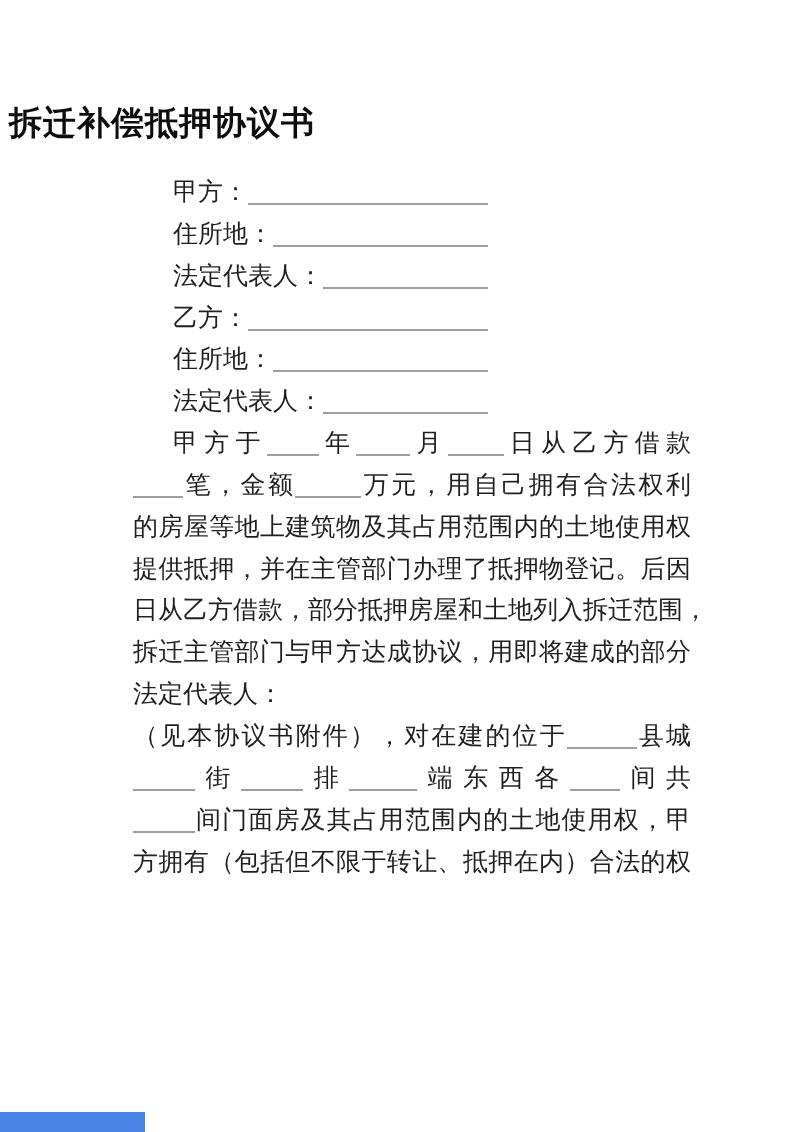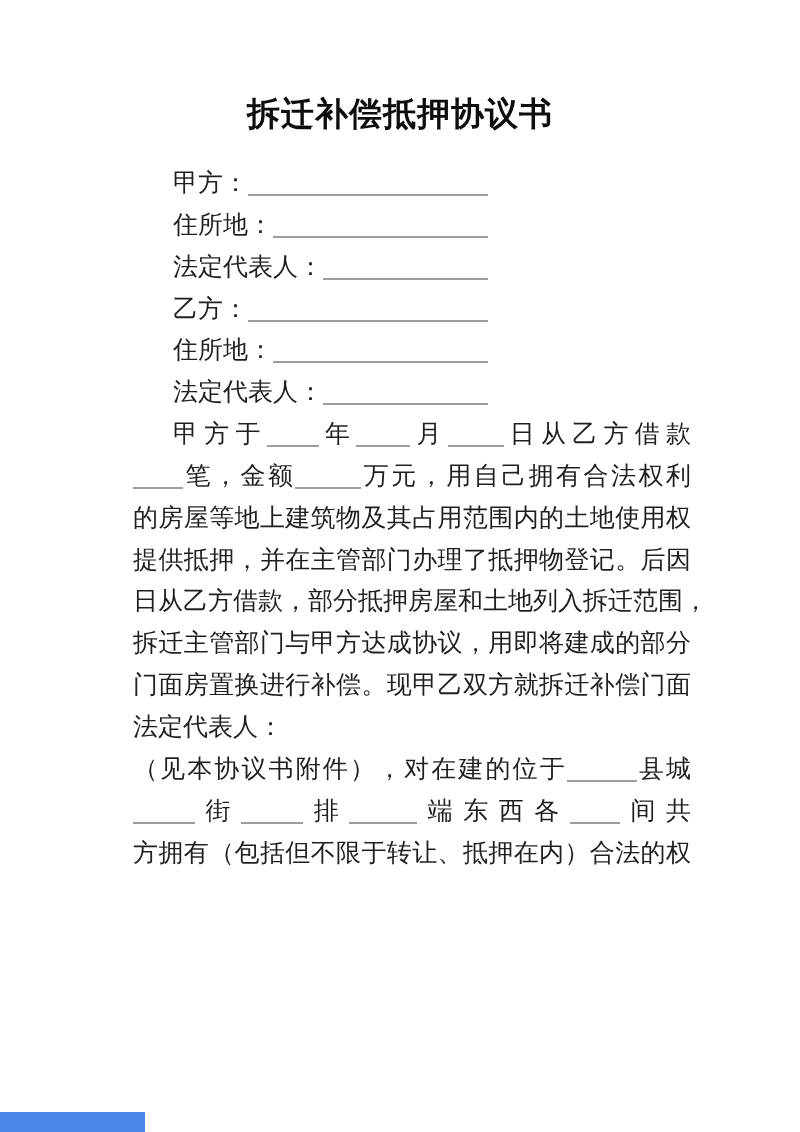--- a/index.html
+++ b/index.html
@@ -9,23 +9,23 @@
   }
   body {
     width: 800px;
     height: 1132px;
     position: relative;
     overflow: hidden;
     font-family: "Liberation Serif", "DejaVu Serif", serif;
     color: #1f1f1f;
   }
   .page-title {
-    margin: 0;
+    margin: 9px;
     padding-top: 94px;
-    text-align: center;
+    text-align: left;
     font-family: "Liberation Sans", "DejaVu Sans", sans-serif;
     font-weight: bold;
     font-size: 33px;
     line-height: 39px;
     color: #0d0d0d;
     letter-spacing: 1px;
   }
   .doc {
     margin: 29px 0 0 133px;
     width: 558px;
@@ -67,20 +67,20 @@
     <div class="line indent"><span>法定代表人：</span><span class="bl" style="width: 165px; border-bottom-color: rgb(158, 158, 158);"></span></div>
     <div class="line indent"><span>乙方：</span><span class="bl" style="width: 240px; border-bottom-color: rgb(158, 158, 158);"></span></div>
     <div class="line indent"><span>住所地：</span><span class="bl" style="width: 215px; border-bottom-color: rgb(158, 158, 158);"></span></div>
     <div class="line indent"><span>法定代表人：</span><span class="bl" style="width: 165px; border-bottom-color: rgb(158, 158, 158);"></span></div>
     <div class="line indent j"><span>甲方于</span><span class="bl" style="width: 52px; border-bottom-color: rgb(158, 158, 158);"></span><span>年</span><span class="bl" style="width: 54px; border-bottom-color: rgb(158, 158, 158);"></span><span>月</span><span class="bl" style="width: 56px; border-bottom-color: rgb(158, 158, 158);"></span><span>日从乙方借款</span></div>
     <div class="line j"><span class="bl" style="width: 50px; border-bottom-color: rgb(158, 158, 158);"></span><span>笔，金额</span><span class="bl" style="width: 66px; border-bottom-color: rgb(158, 158, 158);"></span><span>万元，用自己拥有合法权利</span></div>
     <div class="line j"><span>的房屋等地上建筑物及其占用范围内的土地使用权</span></div>
     <div class="line j"><span>提供抵押，并在主管部门办理了抵押物登记。后因</span></div>
     <div class="line j"><span>日从乙方借款，部分抵押房屋和土地列入拆迁范围，</span></div>
     <div class="line j"><span>拆迁主管部门与甲方达成协议，用即将建成的部分</span></div>
-    <div class="line j"><span>门面房置换进行补偿。现甲乙双方就拆迁补偿门面</span></div>
     <div class="line"><span>法定代表人：</span></div>
     <div class="line j"><span>（见本协议书附件），对在建的位于</span><span class="bl" style="width: 70px; border-bottom-color: rgb(158, 158, 158);"></span><span>县城</span></div>
     <div class="line j"><span class="bl" style="width: 62px; border-bottom-color: rgb(158, 158, 158);"></span><span>街</span><span class="bl" style="width: 62px; border-bottom-color: rgb(158, 158, 158);"></span><span>排</span><span class="bl" style="width: 68px; border-bottom-color: rgb(158, 158, 158);"></span><span>端东西各</span><span class="bl" style="width: 50px; border-bottom-color: rgb(158, 158, 158);"></span><span>间共</span></div>
+    <div class="line j"><span class="bl" style="width: 62px; border-bottom-color: rgb(158, 158, 158);"></span><span>间门面房及其占用范围内的土地使用权，甲</span></div>
     <div class="line j"><span>方拥有（包括但不限于转让、抵押在内）合法的权</span></div>
   </div>
 
 <div class="progress-bar" style="width: 145px; height: 20px; background: rgb(74, 134, 232);"></div>
 
 </body></html>

